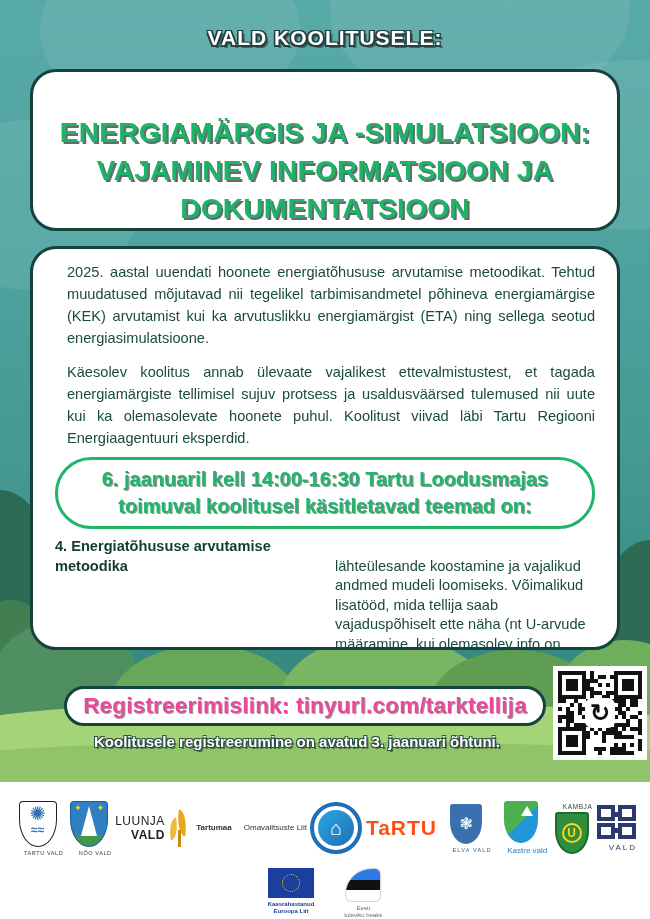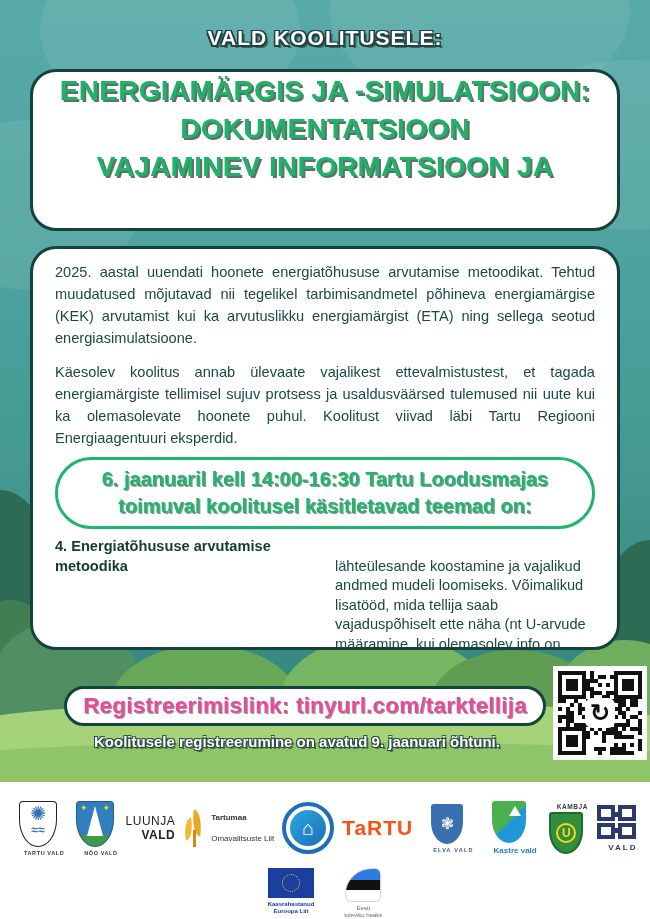--- a/index.html
+++ b/index.html
@@ -12,27 +12,27 @@
   .cloud{position:absolute;background:rgba(255,255,255,0.08);border-radius:50%;}
   .leafedge{position:absolute;border-radius:50%;}
   .bush{position:absolute;border-radius:50%;}
   .grass{position:absolute;left:-20px;right:-20px;}
   .kicker{
     position:absolute;top:26px;left:0;width:100%;text-align:center;
     font-size:21px;font-weight:800;letter-spacing:1px;color:#fff;
     text-shadow:-1.5px -1.5px 0 #23403e,1.5px -1.5px 0 #23403e,-1.5px 1.5px 0 #23403e,1.5px 1.5px 0 #23403e,3px 3px 0 rgba(25,45,44,.55);
   }
   .card{position:absolute;background:#fff;border:3px solid #16423c;border-radius:26px;box-sizing:border-box;}
-  .title-card{left:30px;top:69px;width:590px;height:162px;display:flex;flex-direction:column;justify-content:flex-start;align-items:center;}
+  .title-card{left:30px;top:69px;width:590px;height:162px;display:flex;flex-direction:column;justify-content:flex-end;align-items:center;}
   .title-line{
     font-size:28px;font-weight:800;line-height:38px;letter-spacing:.3px;color:#1db467;
     text-shadow:2px 2px 0 rgba(58,74,73,.8);white-space:nowrap;
   }
   .content-card{left:30px;top:246px;width:590px;height:404px;padding:12px 22px;overflow:hidden;}
-  .content-card p{margin:0 0 12px 0;font-size:14.6px;line-height:22px;color:#1a4a42;text-align:justify;font-weight:500;}
+  .content-card p{margin:0 0 12px 12px;font-size:14.6px;line-height:22px;color:#1a4a42;text-align:justify;font-weight:500;}
   .content-card p.p2{margin-bottom:8px;}
   .event-banner{
     border:3px solid #1fb56b;border-radius:40px;padding:6px 10px;margin:0 0 8px 0;
     text-align:center;color:#1fb56b;font-weight:800;font-size:20px;line-height:27px;
     text-shadow:1.2px 1.2px 0 rgba(45,66,64,.55);
   }
   .topics{display:flex;gap:20px;}
   .topic{flex:1;font-size:14.6px;line-height:19.5px;color:#1a4a42;}
   .topic .th{font-weight:800;color:#123c33;}
   .reg-pill{
@@ -51,21 +51,21 @@
   .qr-grid{width:100%;height:100%;display:grid;grid-template-columns:repeat(21,1fr);grid-template-rows:repeat(21,1fr);}
   .qd{background:#111;}
   .qr-center{
     position:absolute;left:50%;top:50%;width:30px;height:30px;transform:translate(-50%,-50%);
     background:#fff;border-radius:7px;display:flex;align-items:center;justify-content:center;
     font-size:24px;font-weight:800;color:#111;line-height:1;
   }
   .footer{position:absolute;left:0;top:782px;width:650px;height:137px;background:#fff;}
   .logo-row{display:flex;align-items:center;justify-content:space-between;padding:10px 12px 0 12px;height:72px;}
   .logo{display:flex;flex-direction:column;align-items:center;justify-content:center;}
-  .logo .cap{font-size:5.5px;font-weight:700;color:#3a3a3a;letter-spacing:.6px;margin-top:3px;white-space:nowrap;padding-left:12px;}
+  .logo .cap{font-size:5.5px;font-weight:400;color:#3a3a3a;letter-spacing:.6px;margin-top:3px;white-space:nowrap;padding-left:12px;}
   .shield{box-sizing:border-box;}
   .fund-row{display:flex;align-items:flex-start;justify-content:center;gap:30px;margin-top:4px;}
   .fund{display:flex;flex-direction:column;align-items:center;}
   .fund .cap{font-size:6px;line-height:7px;font-weight:700;text-align:center;margin-top:3px;}
   .smalltxt{font-size:8px;line-height:9.5px;color:#333;}
 </style>
 </head>
 <body>
 
 <div class="poster">
@@ -82,41 +82,41 @@
   <div class="bush" style="left:280px;top:635px;width:210px;height:130px;background:#78b663;"></div>
   <div class="bush" style="left:430px;top:650px;width:170px;height:110px;background:#5f9e52;"></div>
   <div class="bush" style="left:555px;top:640px;width:140px;height:120px;background:#6fae5c;"></div>
   <div class="grass" style="top:702px;height:120px;background:#a5d37a;border-radius:100% 100% 0 0/40px 40px 0 0;"></div>
   <div class="grass" style="top:742px;height:60px;background:#8fc468;border-radius:100% 100% 0 0/26px 26px 0 0;"></div>
 
   <div class="kicker">VALD KOOLITUSELE:</div>
 
   <div class="card title-card">
     <div class="title-line">ENERGIAMÄRGIS JA -SIMULATSIOON:</div>
+    <div class="title-line">VAJAMINEV INFORMATSIOON JA</div>
     <div class="title-line">DOKUMENTATSIOON</div>
-    <div class="title-line">VAJAMINEV INFORMATSIOON JA</div>
   </div>
 
   <div class="card content-card">
     <p class="p1">2025. aastal uuendati hoonete energiatõhususe arvutamise metoodikat. Tehtud muudatused mõjutavad nii tegelikel tarbimisandmetel põhineva energiamärgise (KEK) arvutamist kui ka arvutuslikku energiamärgist (ETA) ning sellega seotud energiasimulatsioone.</p>
     <p class="p2">Käesolev koolitus annab ülevaate vajalikest ettevalmistustest, et tagada energiamärgiste tellimisel sujuv protsess ja usaldusväärsed tulemused nii uute kui ka olemasolevate hoonete puhul. Koolitust viivad läbi Tartu Regiooni Energiaagentuuri eksperdid.</p>
     <div class="event-banner">6. jaanuaril kell 14:00-16:30 Tartu Loodusmajas toimuval koolitusel käsitletavad teemad on:</div>
     <div class="topics">
       <div class="topic">
         <span class="th">4. Energiatõhususe arvutamise metoodika</span><br>
       </div>
       <div class="topic">
         <br>
         <span>lähteülesande koostamine ja vajalikud andmed mudeli loomiseks. Võimalikud lisatööd, mida tellija saab vajaduspõhiselt ette näha (nt U-arvude määramine, kui olemasolev info on puudulik).</span>
       </div>
     </div>
   </div>
 
   <div class="reg-pill">Registreerimislink: tinyurl.com/tarktellija</div>
-  <div class="reg-note">Koolitusele registreerumine on avatud 9. jaanuari õhtuni.</div>
+  <div class="reg-note">Koolitusele registreerumine on avatud 3. jaanuari õhtuni.</div>
 
   <div class="qr">
     <div class="qr-grid" id="qr-grid">
         <div class="qd"></div>
         <div class="qd"></div>
         <div class="qd"></div>
         <div class="qd"></div>
         <div class="qd"></div>
         <div class="qd"></div>
         <div class="qd"></div>
@@ -582,21 +582,21 @@
         <span style="font-size:12px;font-weight:400;color:#222;letter-spacing:.5px;">LUUNJA</span>
         <span style="font-size:12px;font-weight:800;color:#222;letter-spacing:.5px;align-self:flex-end;">VALD</span>
       </div>
 
       <div class="logo" style="flex-direction:row;gap:6px;">
         <div style="position:relative;width:22px;height:40px;">
           <div style="position:absolute;left:9px;top:2px;width:10px;height:26px;background:#e8a820;border-radius:0 100% 0 100%;transform:rotate(8deg);"></div>
           <div style="position:absolute;left:1px;top:10px;width:9px;height:22px;background:#f0b93a;border-radius:100% 0 100% 0;transform:rotate(-10deg);"></div>
           <div style="position:absolute;left:10px;top:22px;width:3px;height:17px;background:#c88d12;"></div>
         </div>
-        <div style="display:flex;flex-direction:column;gap:12px;">
+        <div style="display:flex;gap:12px;">
           <span class="smalltxt" style="font-weight:700;">Tartumaa</span>
           <span class="smalltxt">Omavalitsuste Liit</span>
         </div>
       </div>
 
       <div class="logo">
         <div style="width:52px;height:52px;border-radius:50%;border:4px solid #1f6fb8;background:#fff;display:flex;align-items:center;justify-content:center;box-sizing:border-box;">
           <div style="width:36px;height:36px;border-radius:50%;background:linear-gradient(135deg,#2aa7df,#1f6fb8);display:flex;align-items:center;justify-content:center;color:#fff;font-size:20px;font-weight:700;">⌂</div>
         </div>
       </div>

